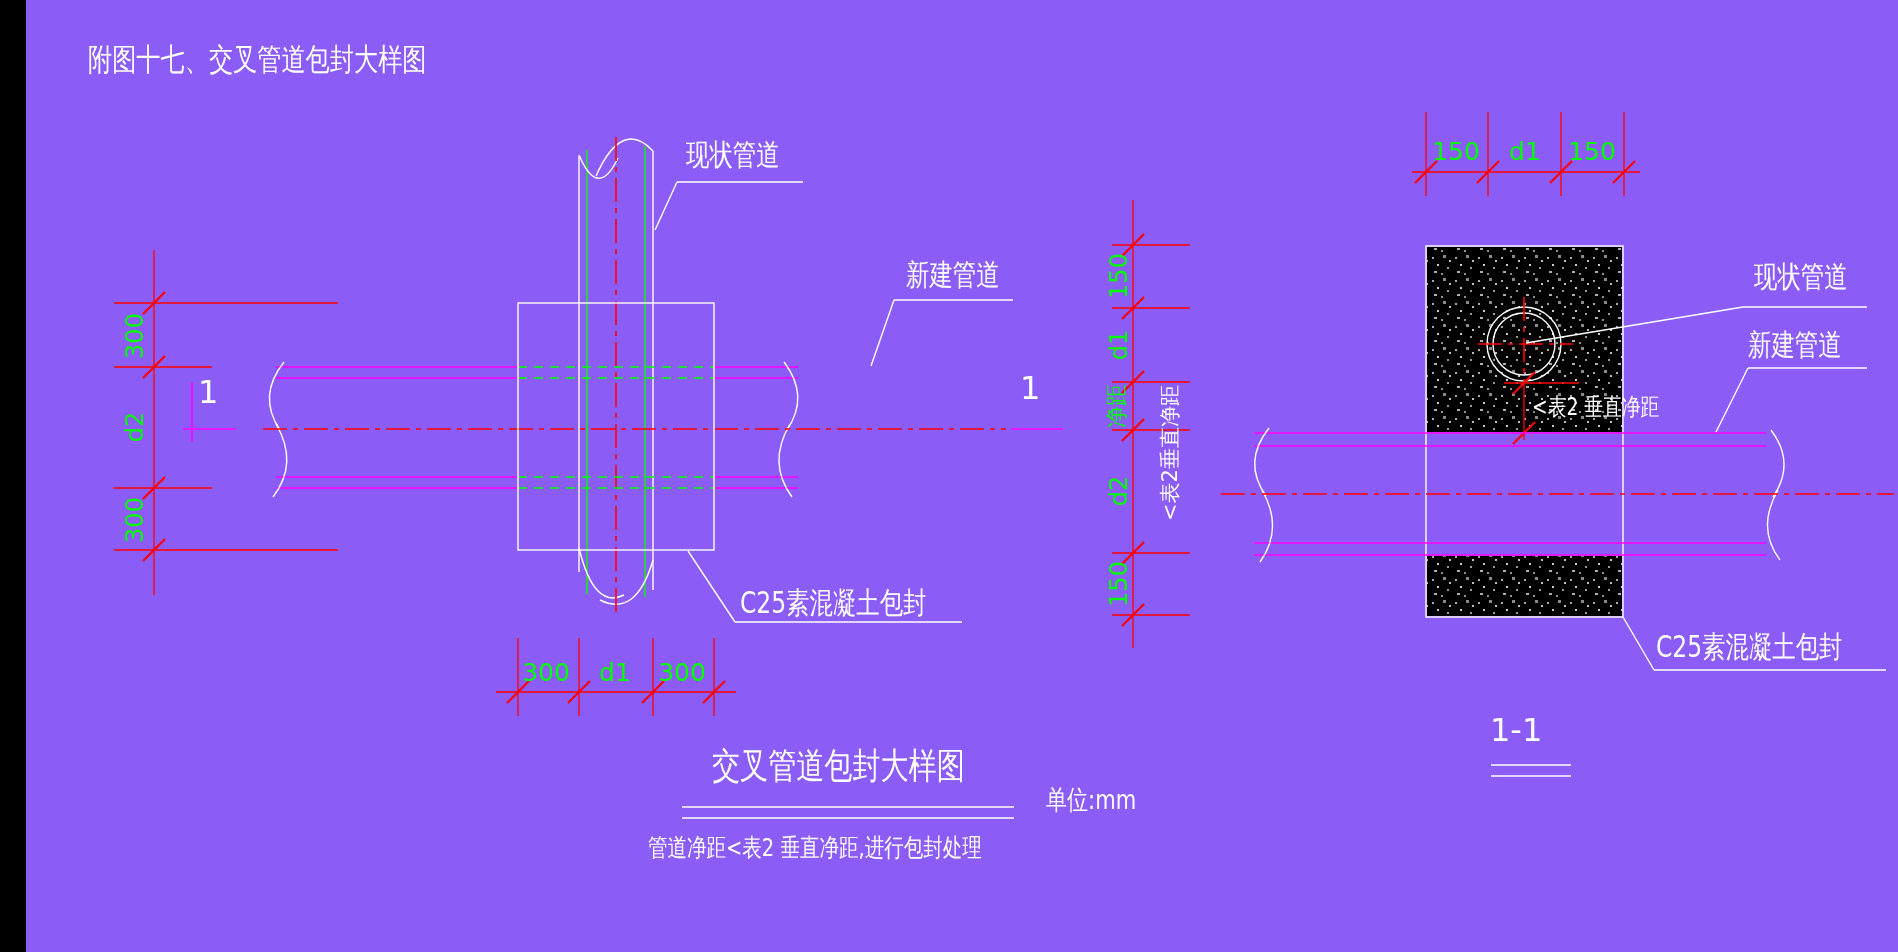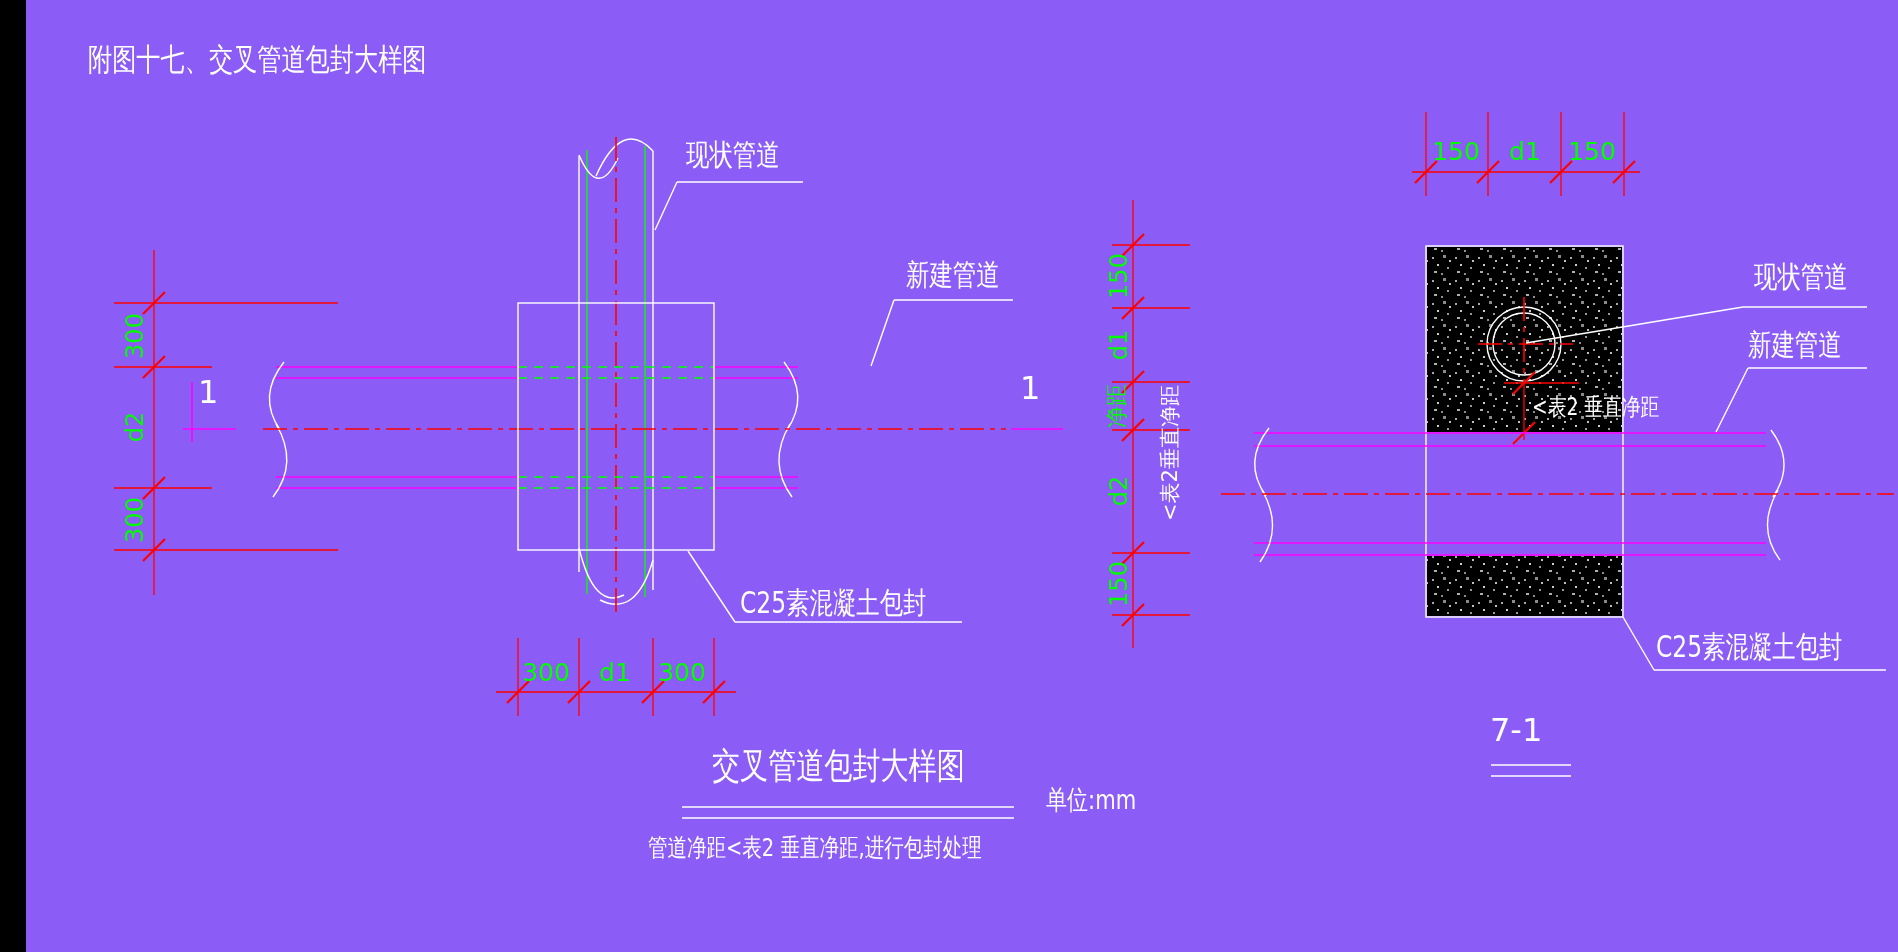--- a/index.html
+++ b/index.html
@@ -215,19 +215,19 @@
 <div class="t vdim green" style="left:1093px;top:345px;font-size:24px;">d1</div>
 <div class="t vdim green" style="left:1091px;top:406px;font-size:22px;">净距</div>
 <div class="t vdim green" style="left:1093px;top:491px;font-size:24px;">d2</div>
 <div class="t vdim green" style="left:1093px;top:584px;font-size:24px;">150</div>
 <div class="t vdim" style="left:1144px;top:453px;font-size:21px;">&lt;表2垂直净距</div>
 
 <div class="t cjk" style="left:1506px;top:395px;font-size:24px;">&lt;表2 垂直净距</div>
 <div class="t cjk" style="left:1728px;top:262px;font-size:30px;">现状管道</div>
 <div class="t cjk" style="left:1722px;top:330px;font-size:30px;">新建管道</div>
 <div class="t cjk" style="left:1630px;top:632px;font-size:30px;">C25素混凝土包封</div>
-<div class="t" style="left:1464px;top:714px;font-size:32px;">7-1</div>
+<div class="t" style="left:1464px;top:714px;font-size:32px;">1-1</div>
 
 <div class="t cjk" style="left:686px;top:748px;font-size:36px;">交叉管道包封大样图</div>
 <div class="t cjk" style="left:1020px;top:786px;font-size:27px;">单位:mm</div>
 <div class="t cjk" style="left:622px;top:835px;font-size:25px;">管道净距&lt;表2 垂直净距,进行包封处理</div>
 
 </div>
 
 </body></html>

